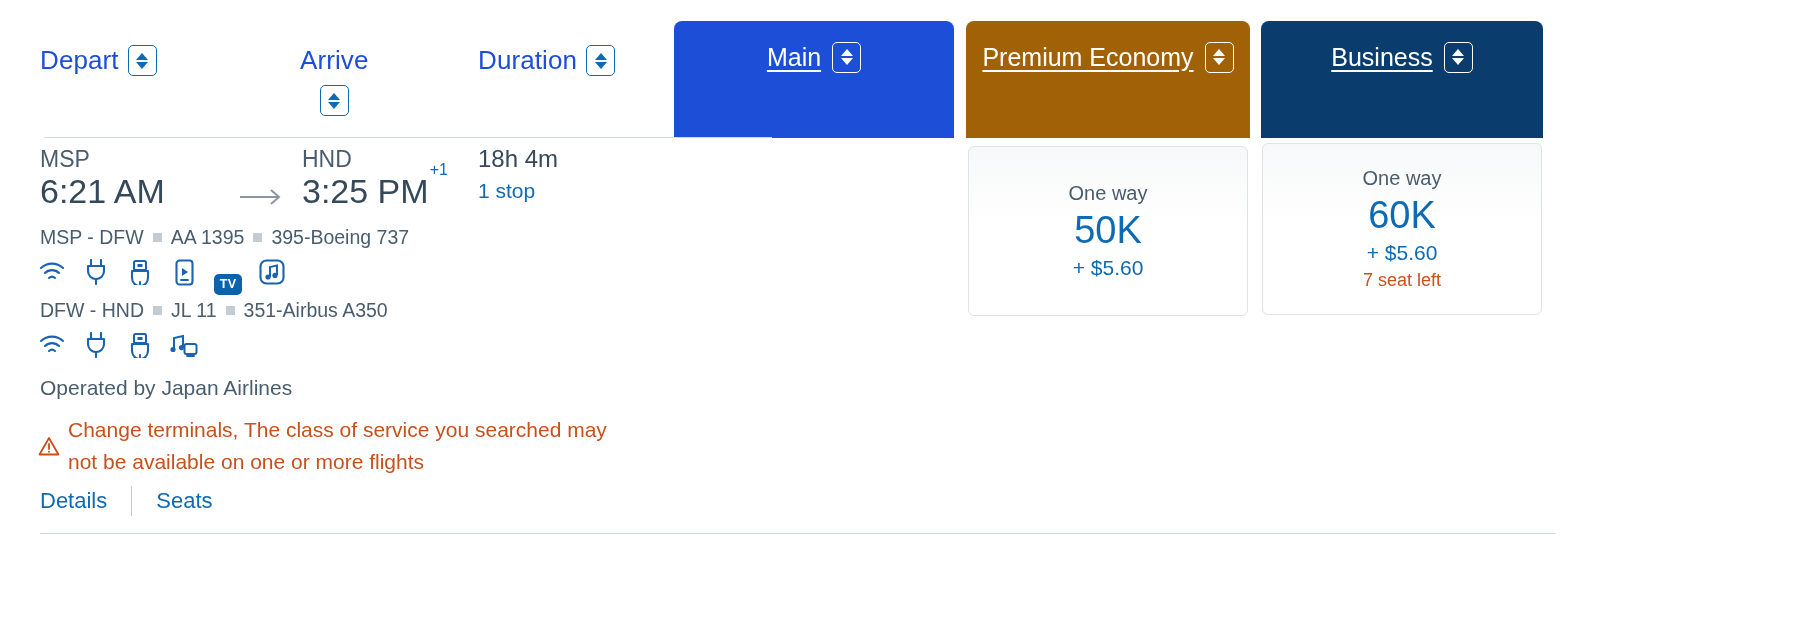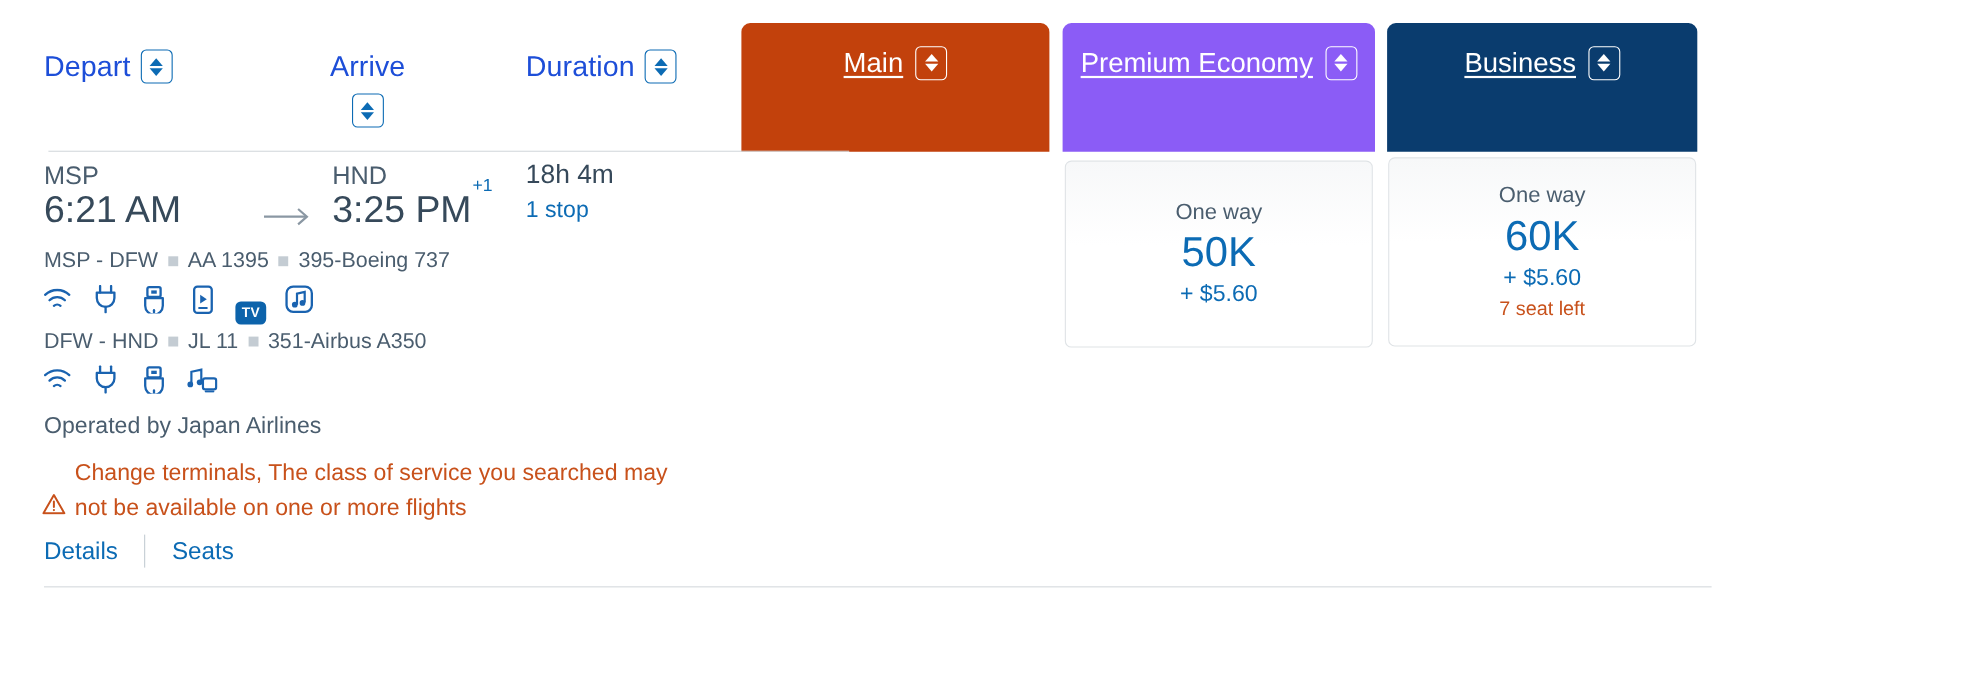--- a/index.html
+++ b/index.html
@@ -96,22 +96,22 @@
     cursor: pointer;
     padding-bottom: 45px;
   }
   .cabin-tab .cabin-label {
     font-size: 25px;
     color: #ffffff;
     text-decoration: underline;
     text-underline-offset: 4px;
     white-space: nowrap;
   }
-  #tab-main              { left: 674px;  width: 280px; background: #c2410c; }
-  #tab-premium-economy   { left: 966px;  width: 284px; background: #8b5cf6; }
+  #tab-main              { left: 674px;  width: 280px; background: #1d4ed8; }
+  #tab-premium-economy   { left: 966px;  width: 284px; background: #a16207; }
   #tab-business          { left: 1261px; width: 282px; background: #0a3c6e; }
 
   
   .flight-body {
     position: absolute;
     left: 0; top: 138px;
     width: 1794px; height: 484px;
   }
 
   
@@ -230,21 +230,21 @@
   }
 
   .warning {
     position: absolute;
     left: 38px; top: 276px;
     width: 600px;
     font-size: 21px;
     line-height: 32px;
     color: #c8511b;
     display: flex;
-    align-items: flex-end;
+    align-items: center;
     gap: 8px;
   }
   .warn-icon { flex: none; margin-top: 5px; }
 
   .links-row {
     position: absolute;
     left: 40px; top: 348px;
     display: flex;
     align-items: center;
     gap: 0;

